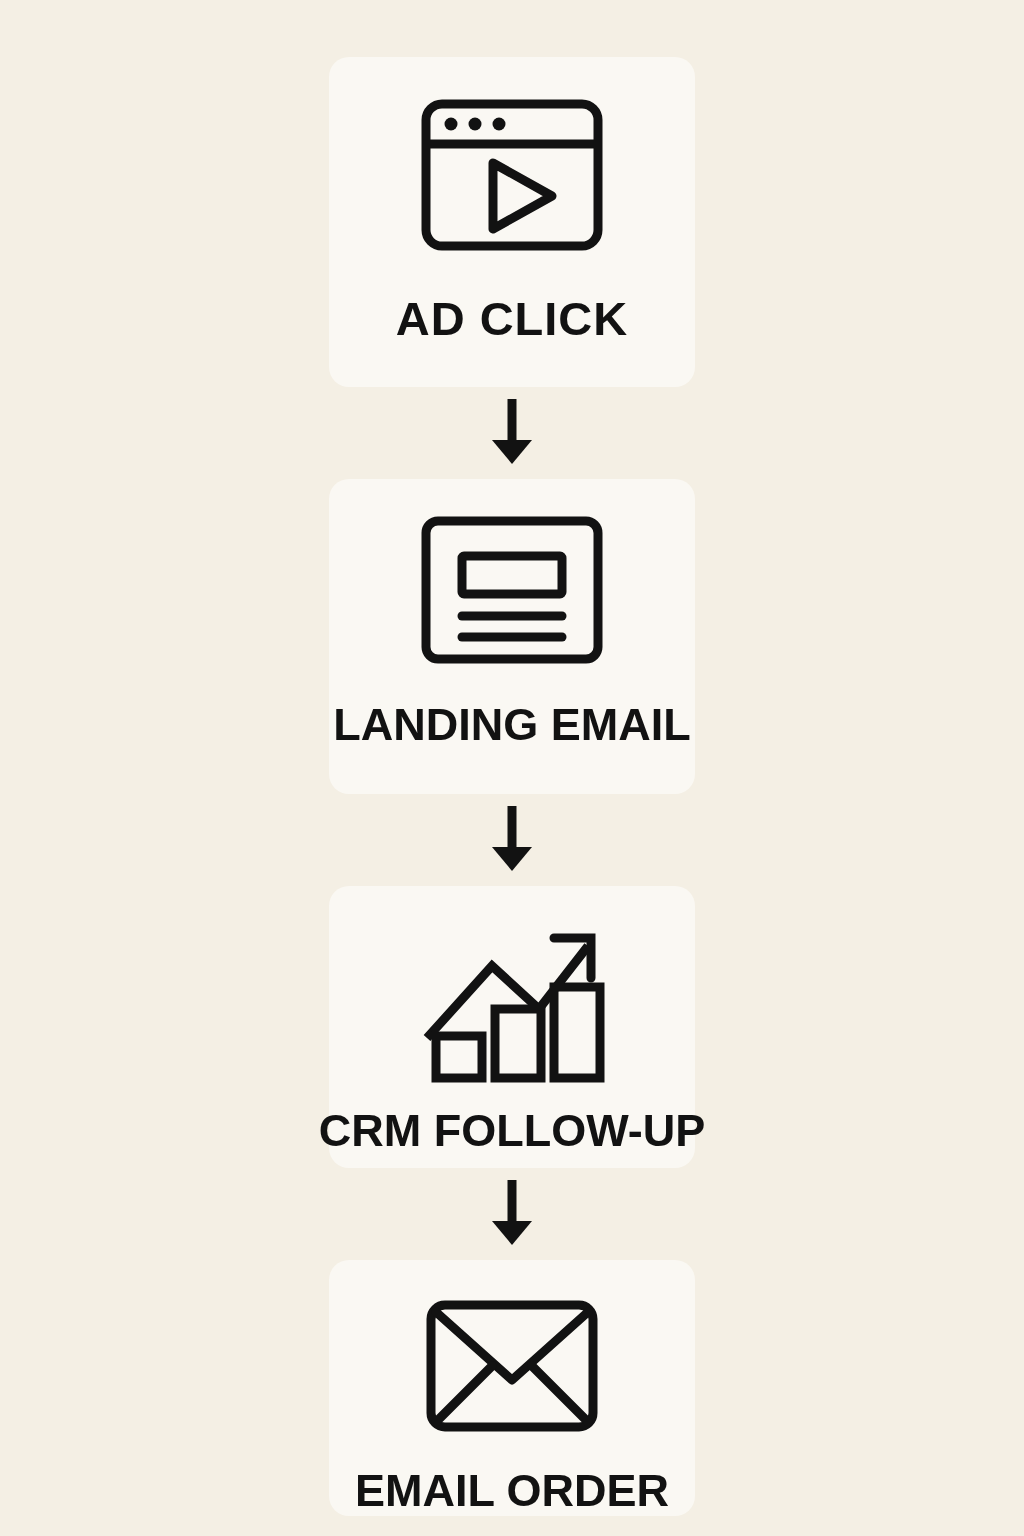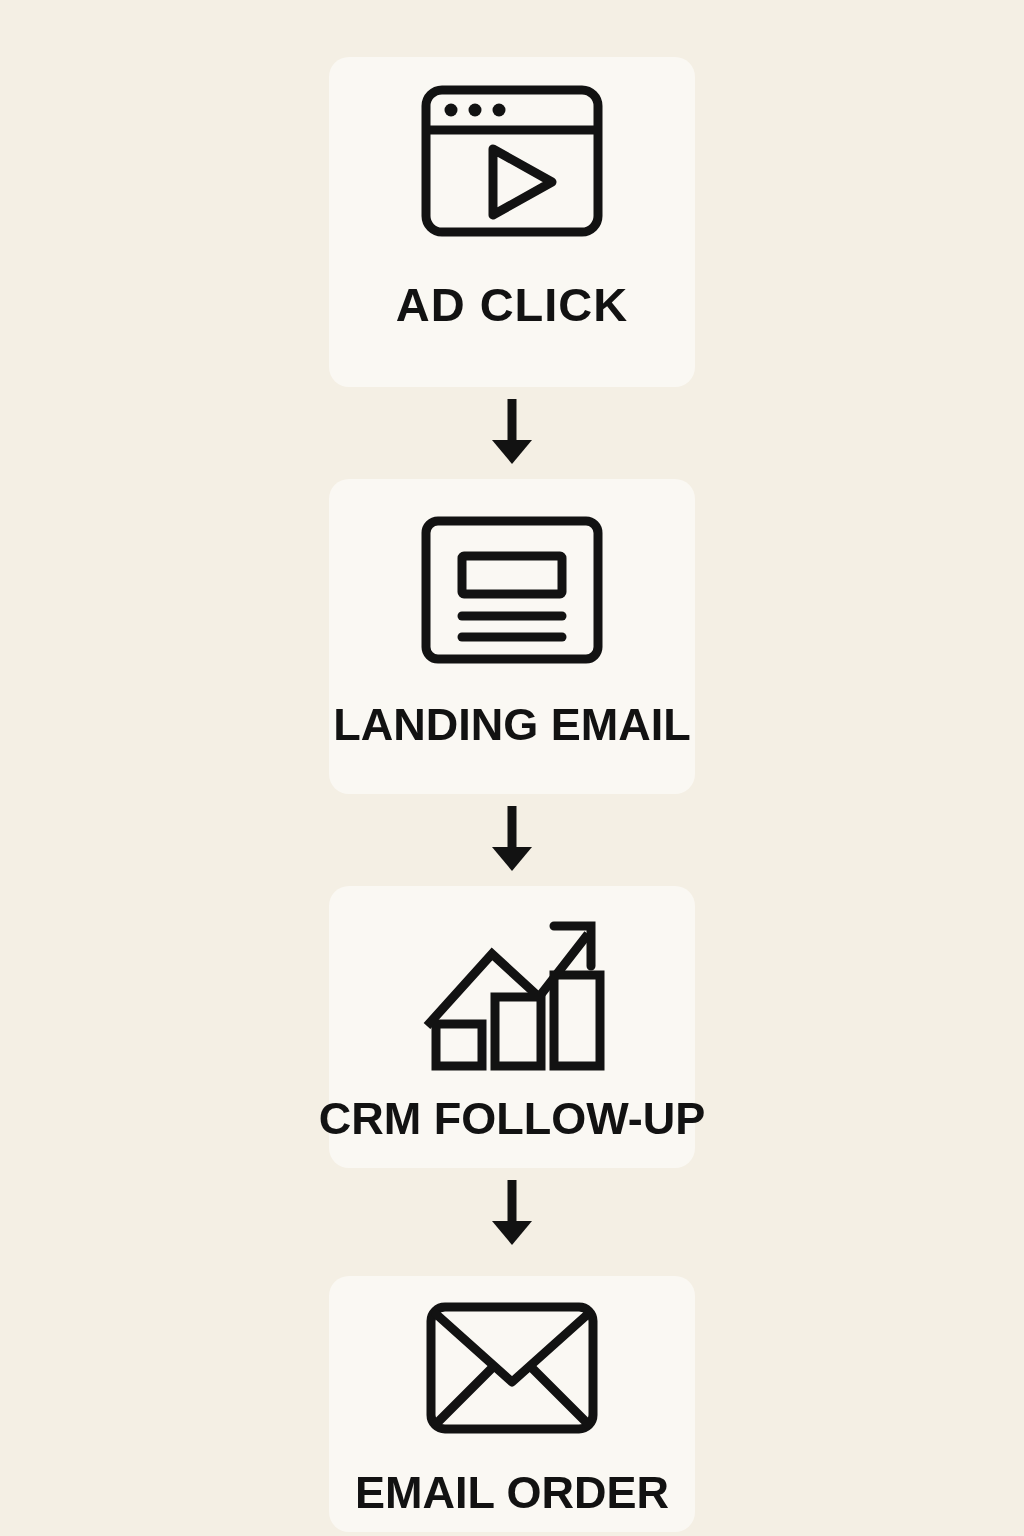--- a/index.html
+++ b/index.html
@@ -31,24 +31,24 @@
     background: #faf8f3;
     border-radius: 20px;
     box-sizing: border-box;
     display: flex;
     flex-direction: column;
     align-items: center;
     justify-content: flex-start;
     flex: none;
   }
 
-  .card-1 { height: 330px; margin-top: 57px; padding-top: 24px; }
+  .card-1 { height: 330px; margin-top: 57px; padding-top: 38px; }
   .card-2 { height: 315px; margin-top: 0;   padding-top: 35px; }
-  .card-3 { height: 282px; margin-top: 0;   padding-top: 18px; }
-  .card-4 { height: 256px; margin-top: 16px;   padding-top: 22px; }
+  .card-3 { height: 282px; margin-top: 0;   padding-top: 30px; }
+  .card-4 { height: 256px; margin-top: 0;   padding-top: 36px; }
 
   .icon-wrap {
     display: flex;
     align-items: center;
     justify-content: center;
   }
   .icon-wrap svg { display: block; }
 
   .step-label {
     font-family: "Liberation Sans", sans-serif;

